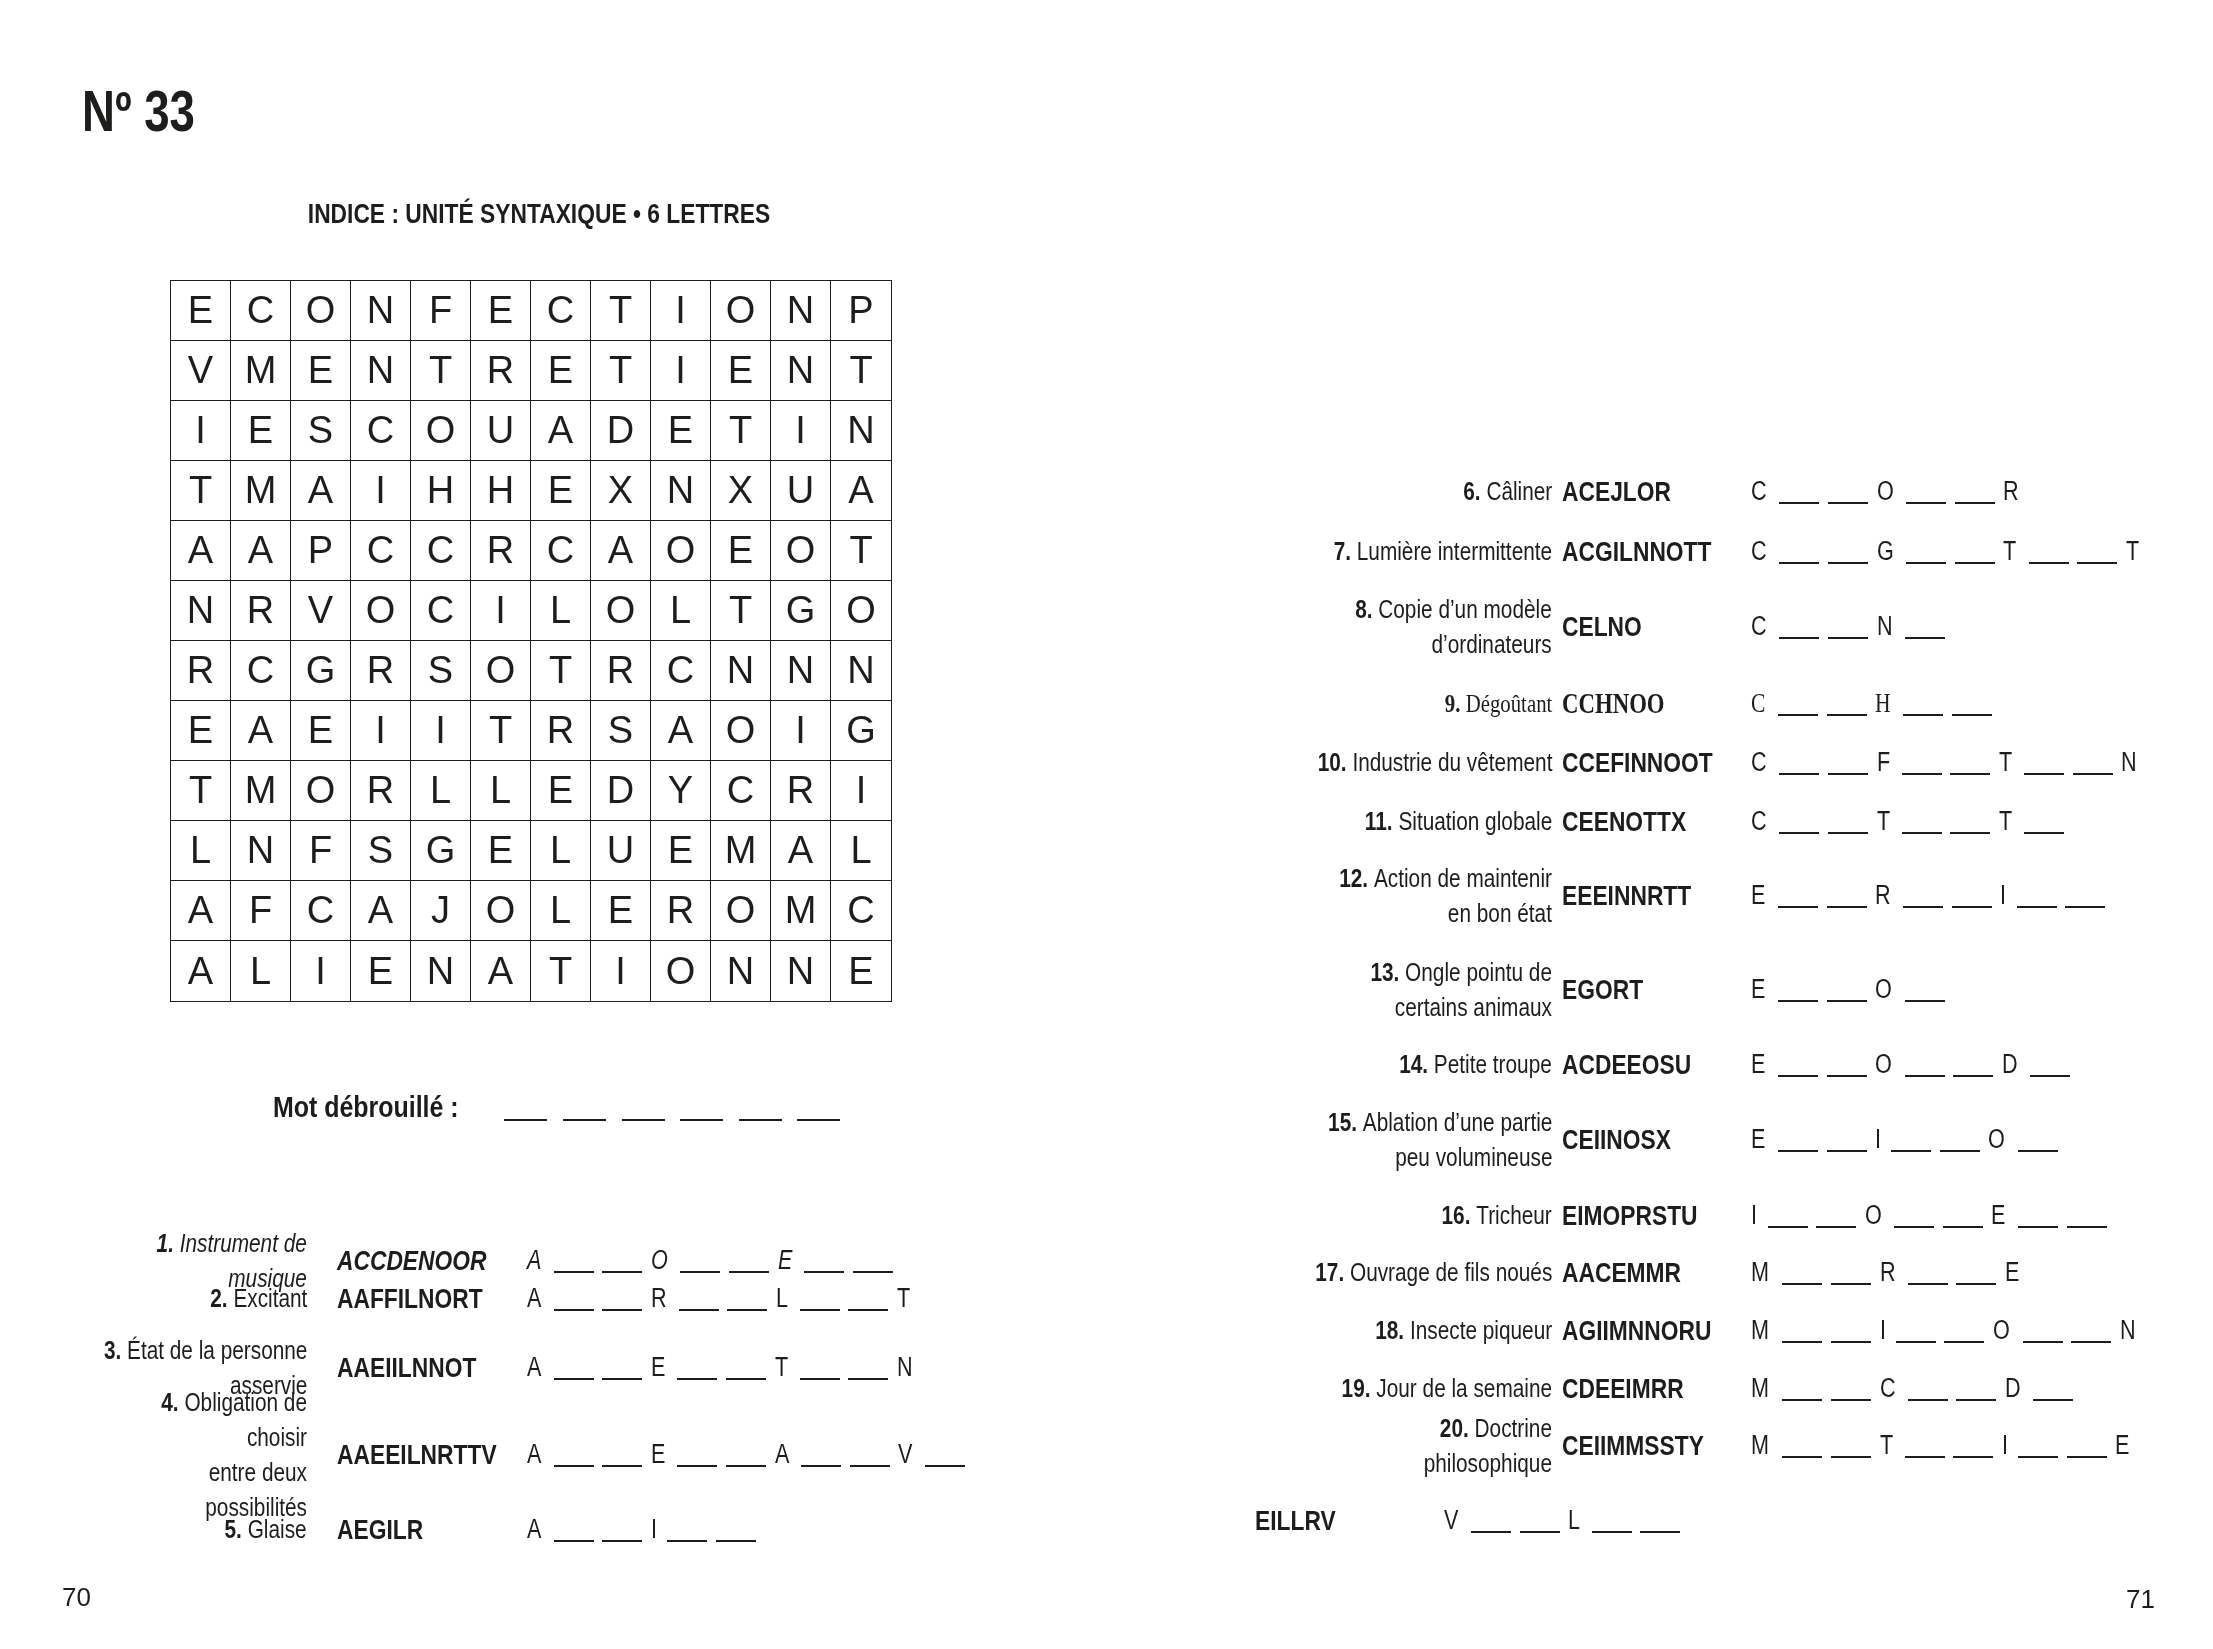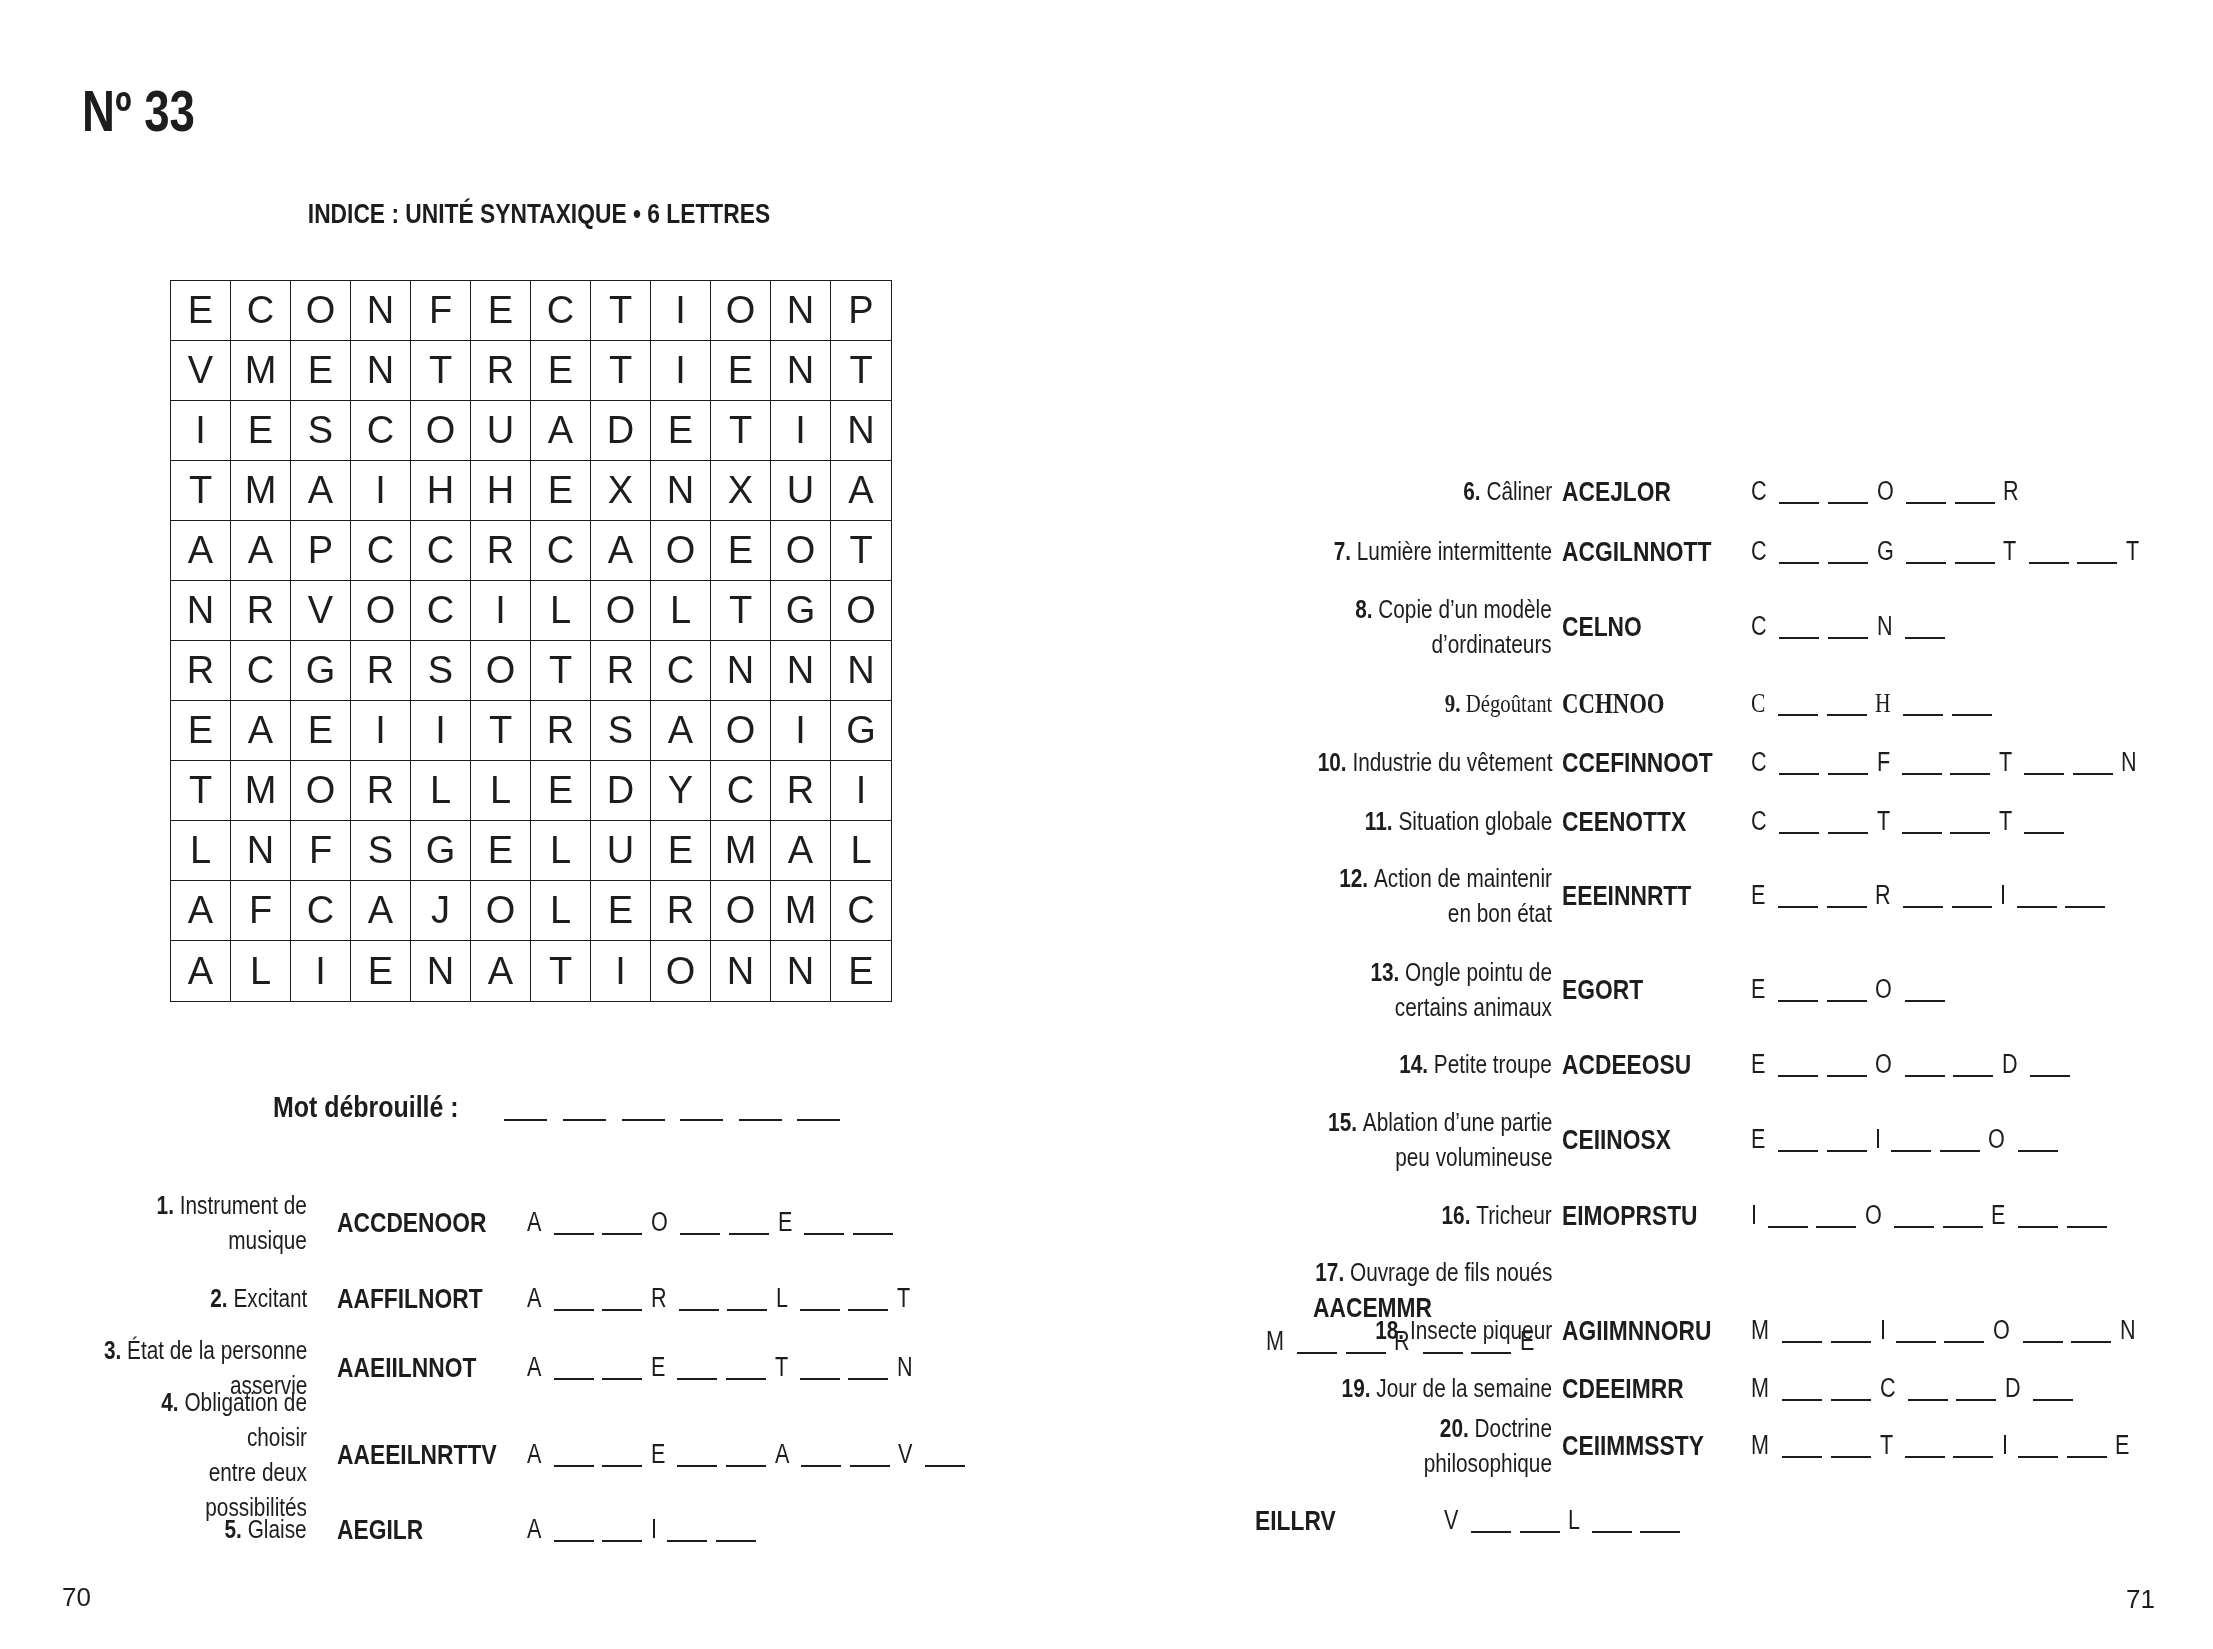--- a/index.html
+++ b/index.html
@@ -214,21 +214,21 @@
     <span class="mot" style="position:static;display:flex;gap:15.6px;align-items:flex-end;" id="motBlanks">
         <span class="mblank"></span>
         <span class="mblank"></span>
         <span class="mblank"></span>
         <span class="mblank"></span>
         <span class="mblank"></span>
         <span class="mblank"></span>
       </span>
   </div>
   <div id="cluesLeft">
-      <div class="clue-row L" style="top: 1188px; height: 69px;">
+      <div class="clue-row L" style="top: 1226px; height: 69px; font-style: italic;">
         <div class="clue-text"><span class="cnd cndR" style="text-align: right;"><div><b>1.</b>&nbsp;Instrument de</div><div>musique</div></span></div>
         <div class="jumble"><span class="cnd cndL">ACCDENOOR</span></div>
         <div class="answer">
           <span class="al"><span class="cnd cndL">A</span></span>
           <span class="ab"></span>
           <span class="ab"></span>
           <span class="al"><span class="cnd cndL">O</span></span>
           <span class="ab"></span>
           <span class="ab"></span>
           <span class="al"><span class="cnd cndL">E</span></span>
@@ -447,21 +447,21 @@
           <span class="ab"></span>
           <span class="ab"></span>
           <span class="al"><span class="cnd cndL">O</span></span>
           <span class="ab"></span>
           <span class="ab"></span>
           <span class="al"><span class="cnd cndL">E</span></span>
           <span class="ab"></span>
           <span class="ab"></span>
         </div>
       </div>
-      <div class="clue-row R" style="top: 1255px; height: 35px; flex-direction: column;">
+      <div class="clue-row R" style="top: 1255px; height: 35px;">
         <div class="clue-text"><span class="cnd cndR" style="text-align: right;"><div><b>17.</b>&nbsp;Ouvrage de fils noués</div></span></div>
         <div class="jumble"><span class="cnd cndL">AACEMMR</span></div>
         <div class="answer">
           <span class="al"><span class="cnd cndL">M</span></span>
           <span class="ab"></span>
           <span class="ab"></span>
           <span class="al"><span class="cnd cndL">R</span></span>
           <span class="ab"></span>
           <span class="ab"></span>
           <span class="al"><span class="cnd cndL">E</span></span>

